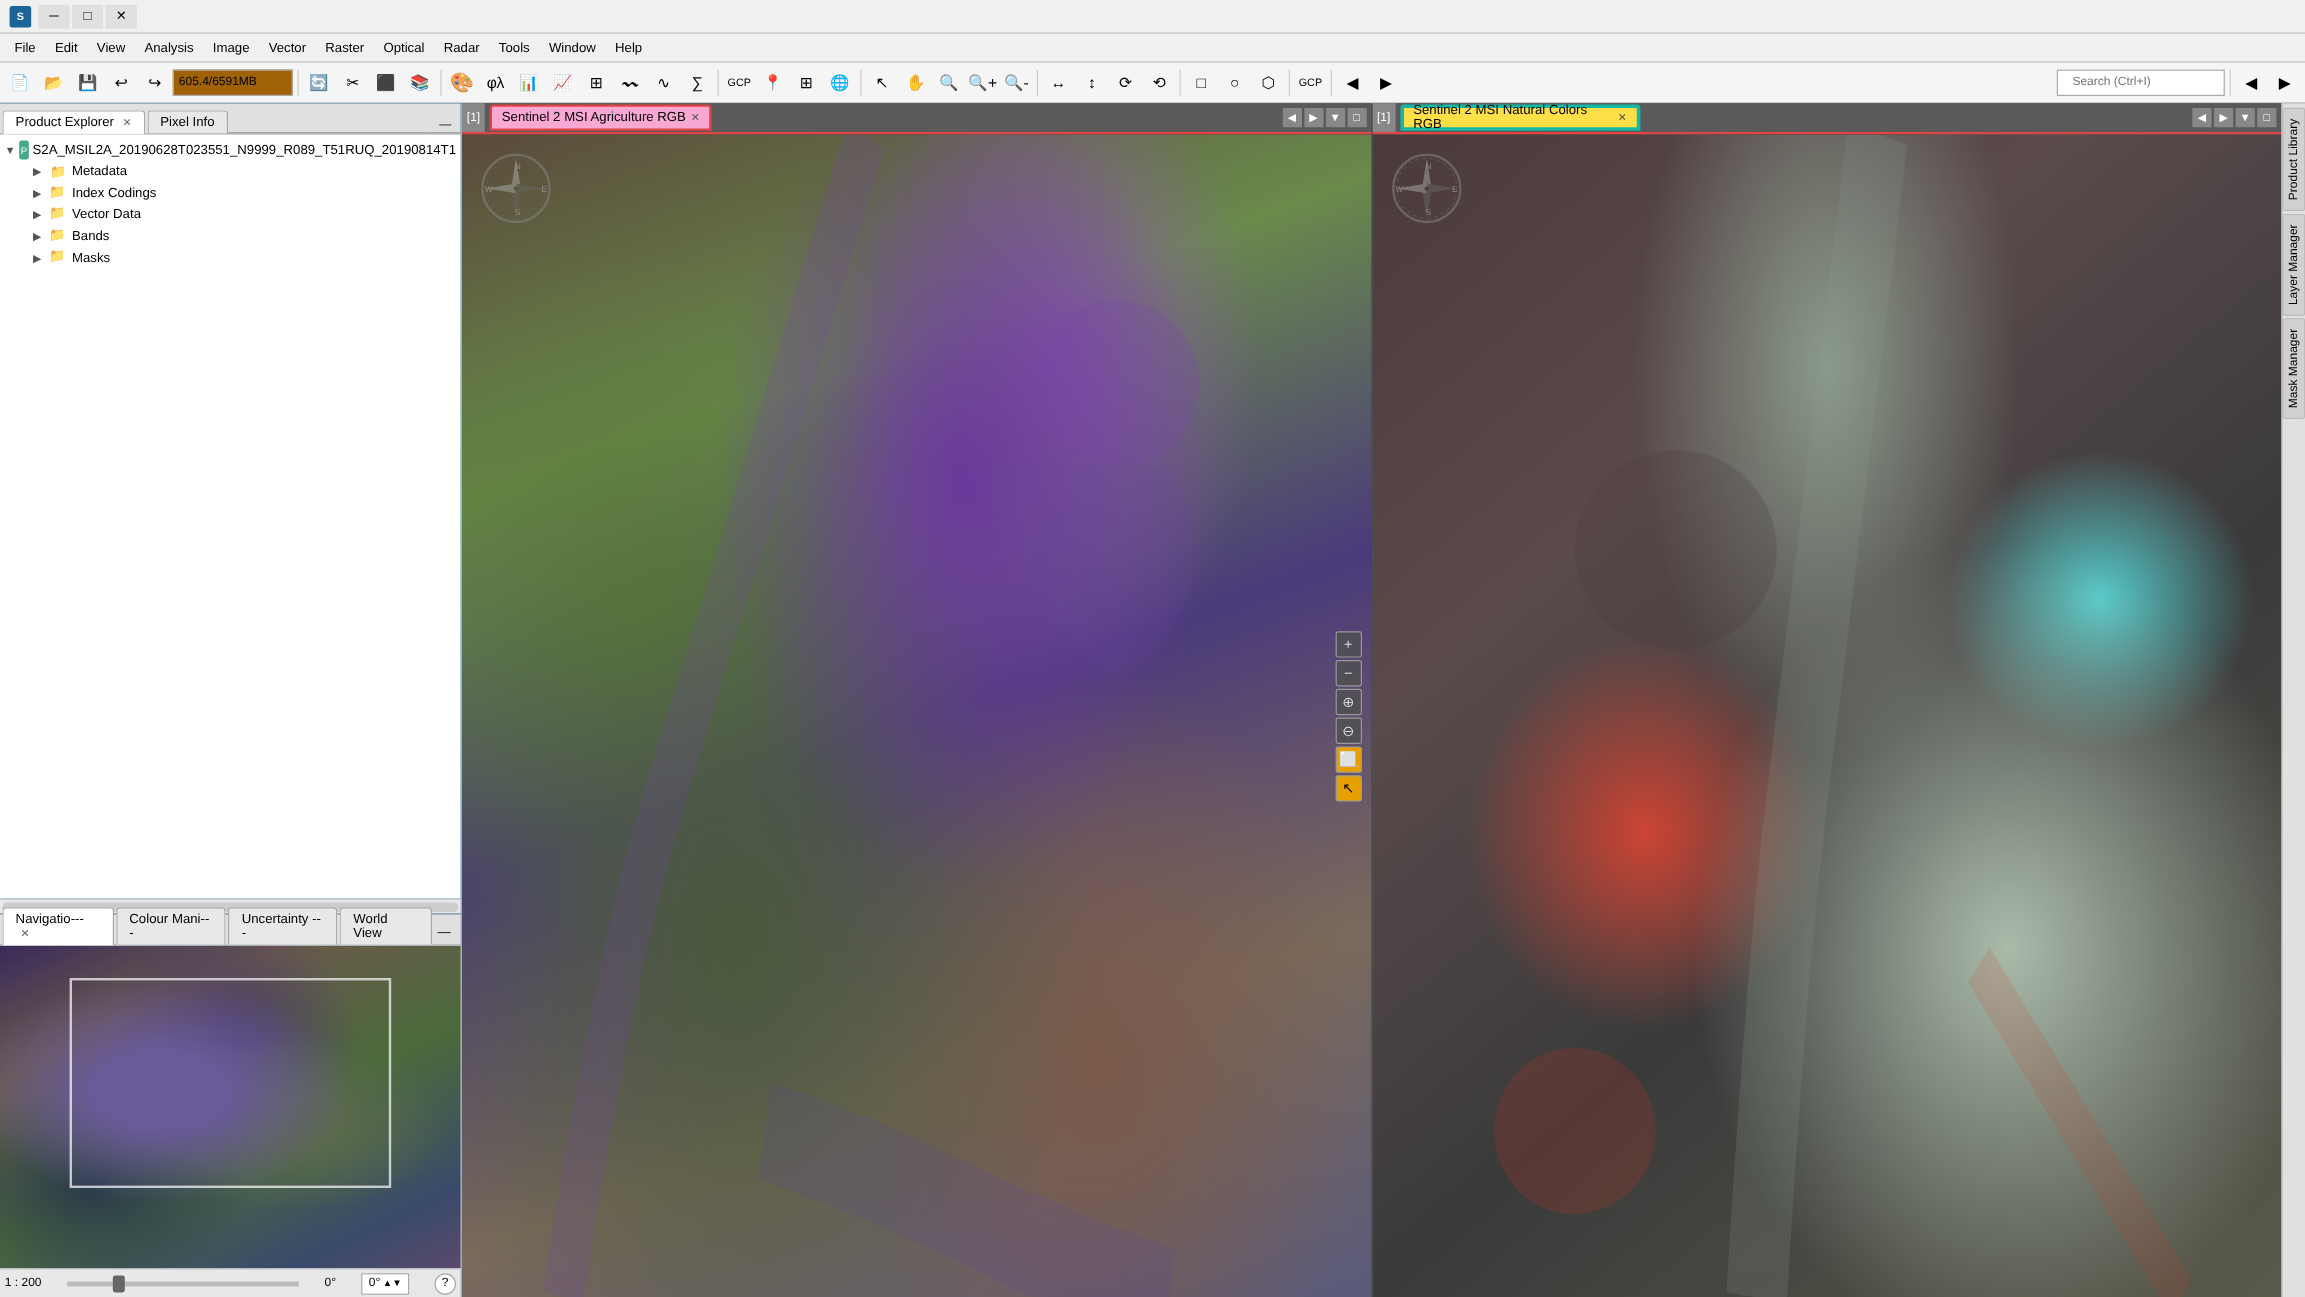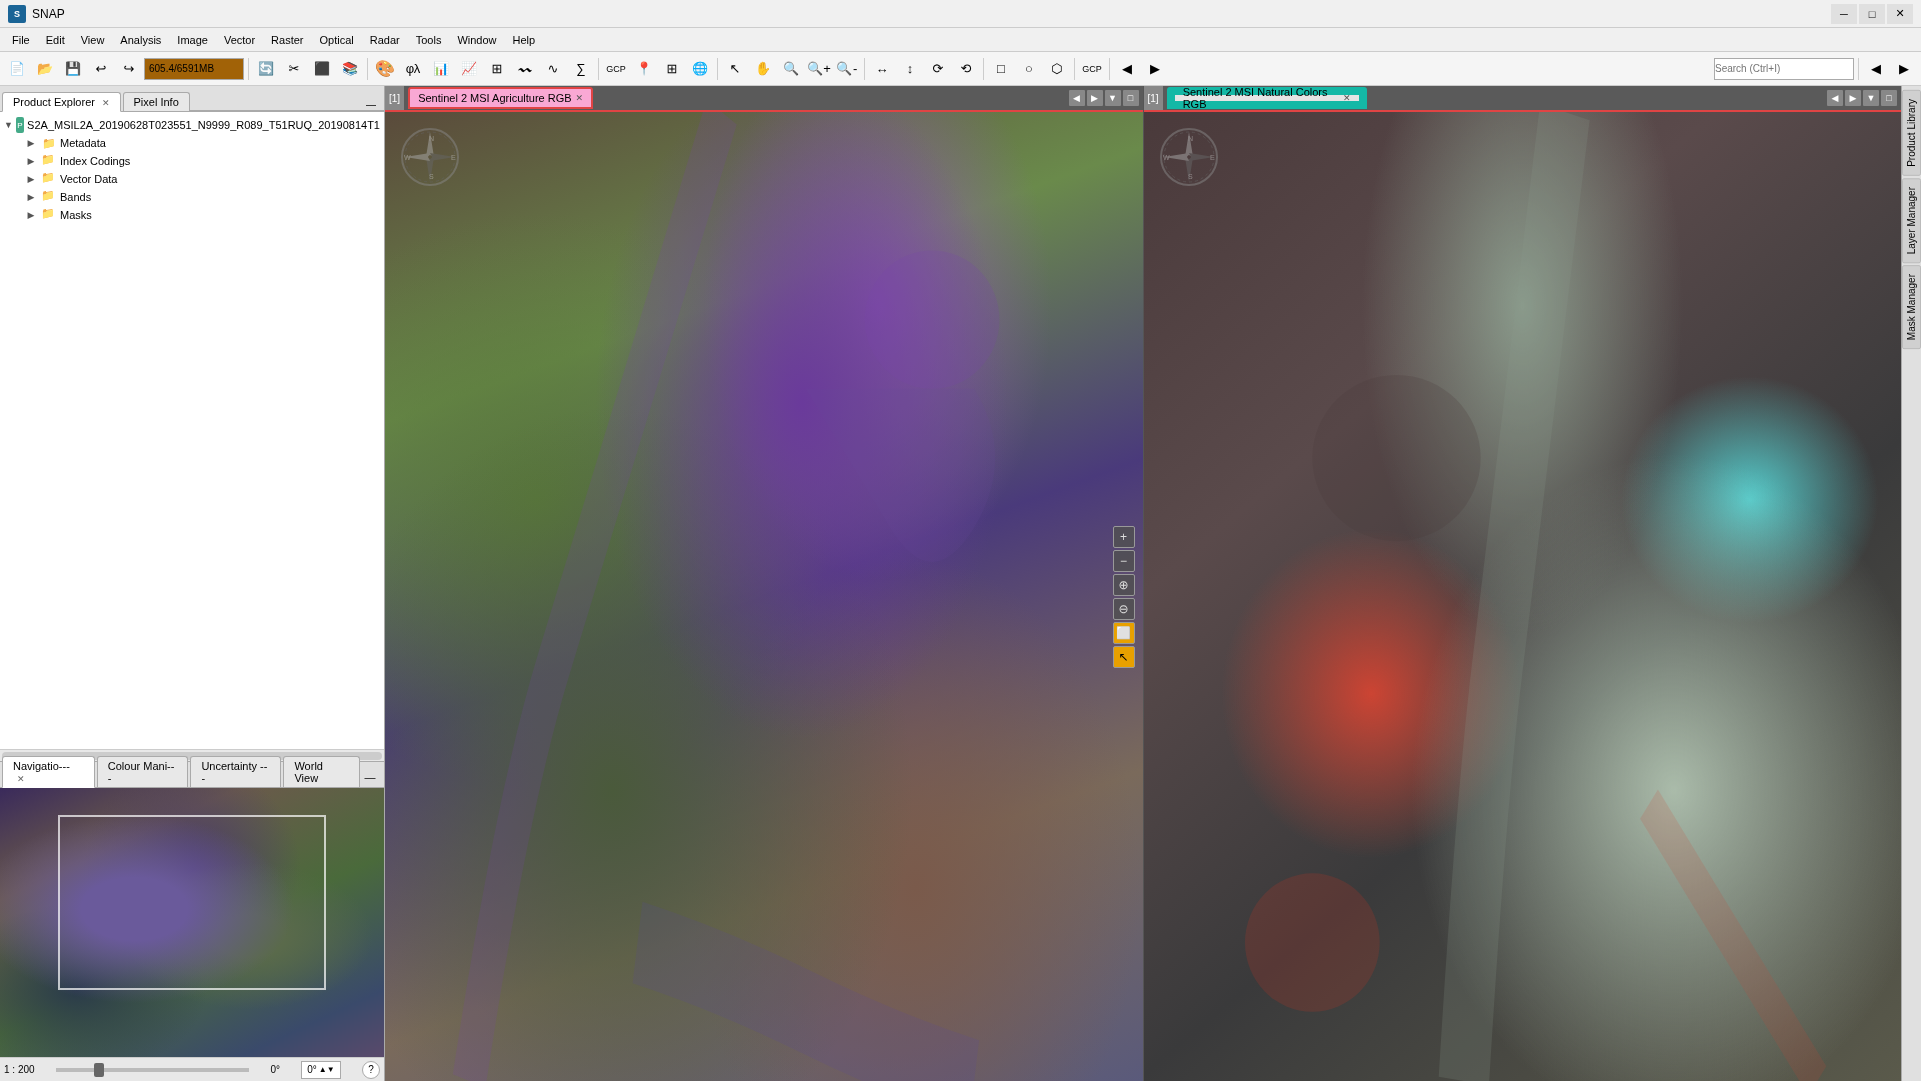--- a/index.html
+++ b/index.html
@@ -14,21 +14,21 @@
 
     
     #menubar { background: #f0f0f0; height: 24px; display: flex; align-items: center; padding: 0 4px; border-bottom: 1px solid #ccc; }
     .menu-item { padding: 2px 8px; cursor: pointer; font-size: 11px; height: 100%; display: flex; align-items: center; }
 
     
     #toolbar { background: #f5f5f5; height: 34px; display: flex; align-items: center; padding: 0 4px; border-bottom: 1px solid #ccc; gap: 2px; flex-wrap: nowrap; overflow: hidden; }
     .tb-btn { width: 26px; height: 26px; border: 1px solid transparent; background: transparent; cursor: pointer; display: flex; align-items: center; justify-content: center; font-size: 13px; border-radius: 2px; }
     .tb-sep { width: 1px; height: 22px; background: #ccc; margin: 0 2px; }
     .tb-coord { background: #a16207; border: 1px solid #aaa; height: 22px; width: 100px; font-size: 10px; padding: 0 4px; display: flex; align-items: center; }
-    .tb-search { background: white; border: 1px solid #aaa; height: 22px; width: 140px; font-size: 10px; padding: 0 0; display: flex; align-items: center; }
+    .tb-search { background: white; border: 1px solid #aaa; height: 22px; width: 140px; font-size: 10px; padding: 0 12px; display: flex; align-items: center; }
 
     
     #main-layout { display: flex; height: calc(1081px - 28px - 24px - 34px); }
 
     
     #left-panel { width: 385px; display: flex; flex-direction: column; background: #0369a1; border-right: 1px solid #aaa; }
 
     
     #top-panel { flex: 1; display: flex; flex-direction: column; overflow: hidden; }
     #top-tabs { display: flex; height: 26px; background: #e0e0e0; border-bottom: 1px solid #aaa; align-items: flex-end; }
@@ -117,21 +117,20 @@
         linear-gradient(155deg, #3a2a5b 0%, #6a5a4b 25%, #4a6a3b 55%, #3a4a6b 85%, #5a4a6b 100%);
       position: relative;
     }
     .nav-rect { position: absolute; border: 2px solid #fff; opacity: 0.7; }
   </style>
 </head>
 <body>
 
 <div id="titlebar">
   <div class="app-icon">S</div>
-  <span class="title">SNAP</span>
   <div class="win-controls">
     <button class="win-btn">─</button>
     <button class="win-btn">□</button>
     <button class="win-btn close">✕</button>
   </div>
 </div>
 
 <div id="menubar">
   <div class="menu-item">File</div>
   <div class="menu-item">Edit</div>
@@ -351,21 +350,21 @@
             <div class="zoom-tool-btn">⊖</div>
             <div class="zoom-tool-btn" style="background:#e8a000;color:#000;">⬜</div>
             <div class="zoom-tool-btn" style="background:#e8a000;color:#000;">↖</div>
           </div>
         </div>
       </div>
 
       <div class="view-pane highlighted" style="flex:1;">
         <div class="view-header">
           <div style="display:flex;align-items:center;background:#888;padding:0 4px;font-size:10px;color:white;height:100%;">[1]</div>
-          <div class="view-tab" style="border:8px solid #14b8a6;background:#e5e5e5;">
+          <div class="view-tab" style="border:3px solid #14b8a6;background:#fde047;">
             <span>Sentinel 2 MSI Natural Colors RGB</span>
             <span class="view-tab-close">✕</span>
           </div>
           <div class="view-nav">
             <div class="view-nav-btn">◀</div>
             <div class="view-nav-btn">▶</div>
             <div class="view-nav-btn">▼</div>
             <div class="view-nav-btn">□</div>
           </div>
         </div>

